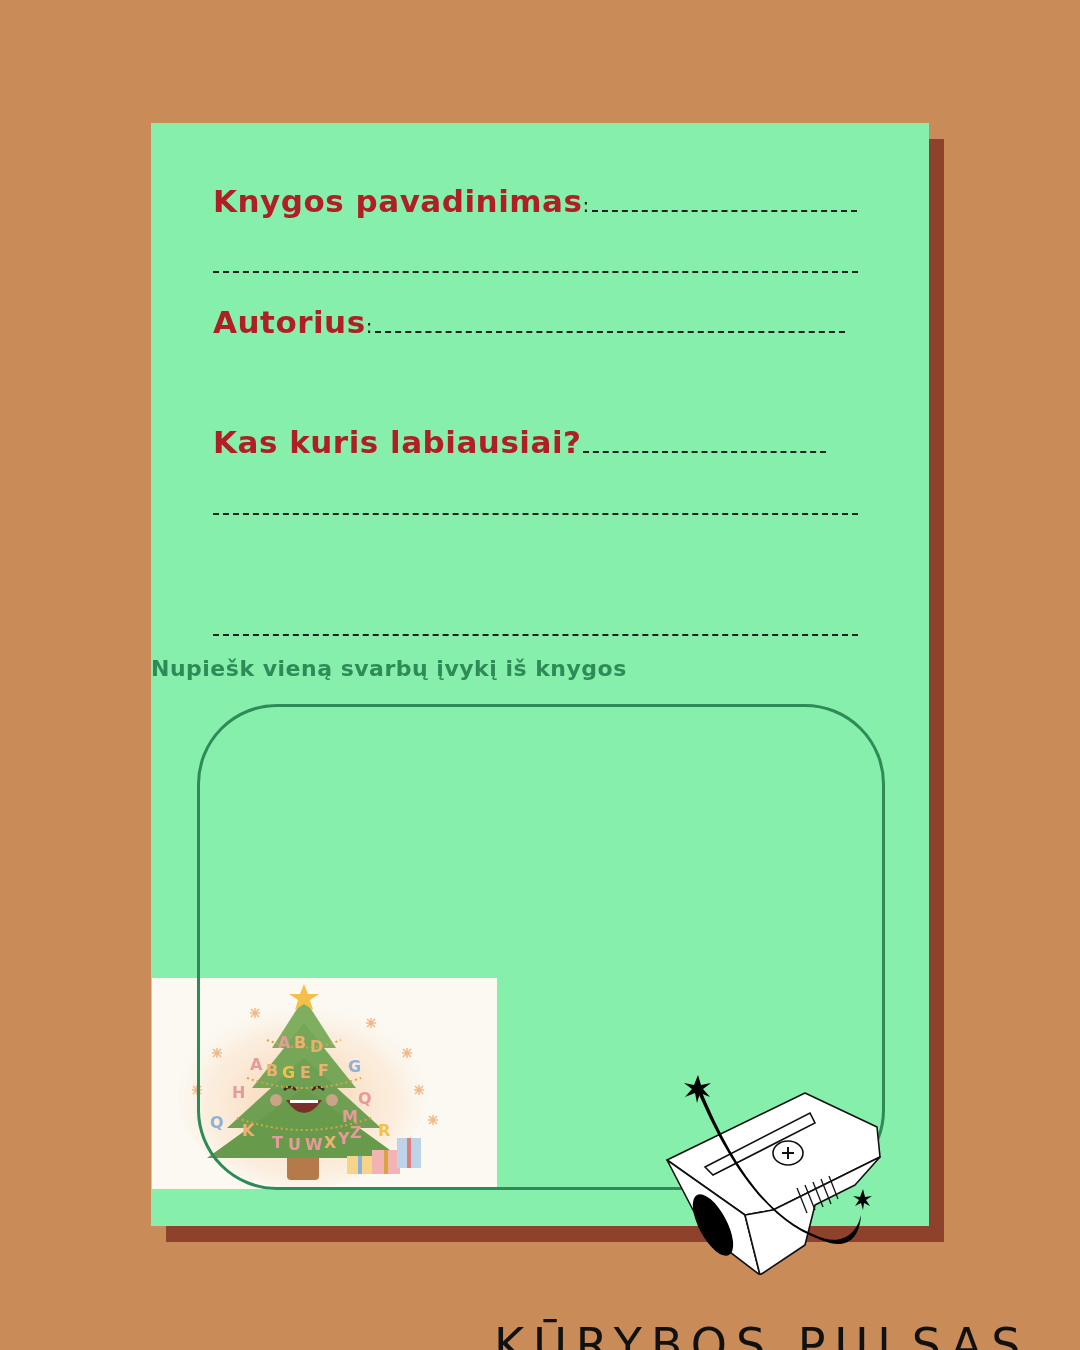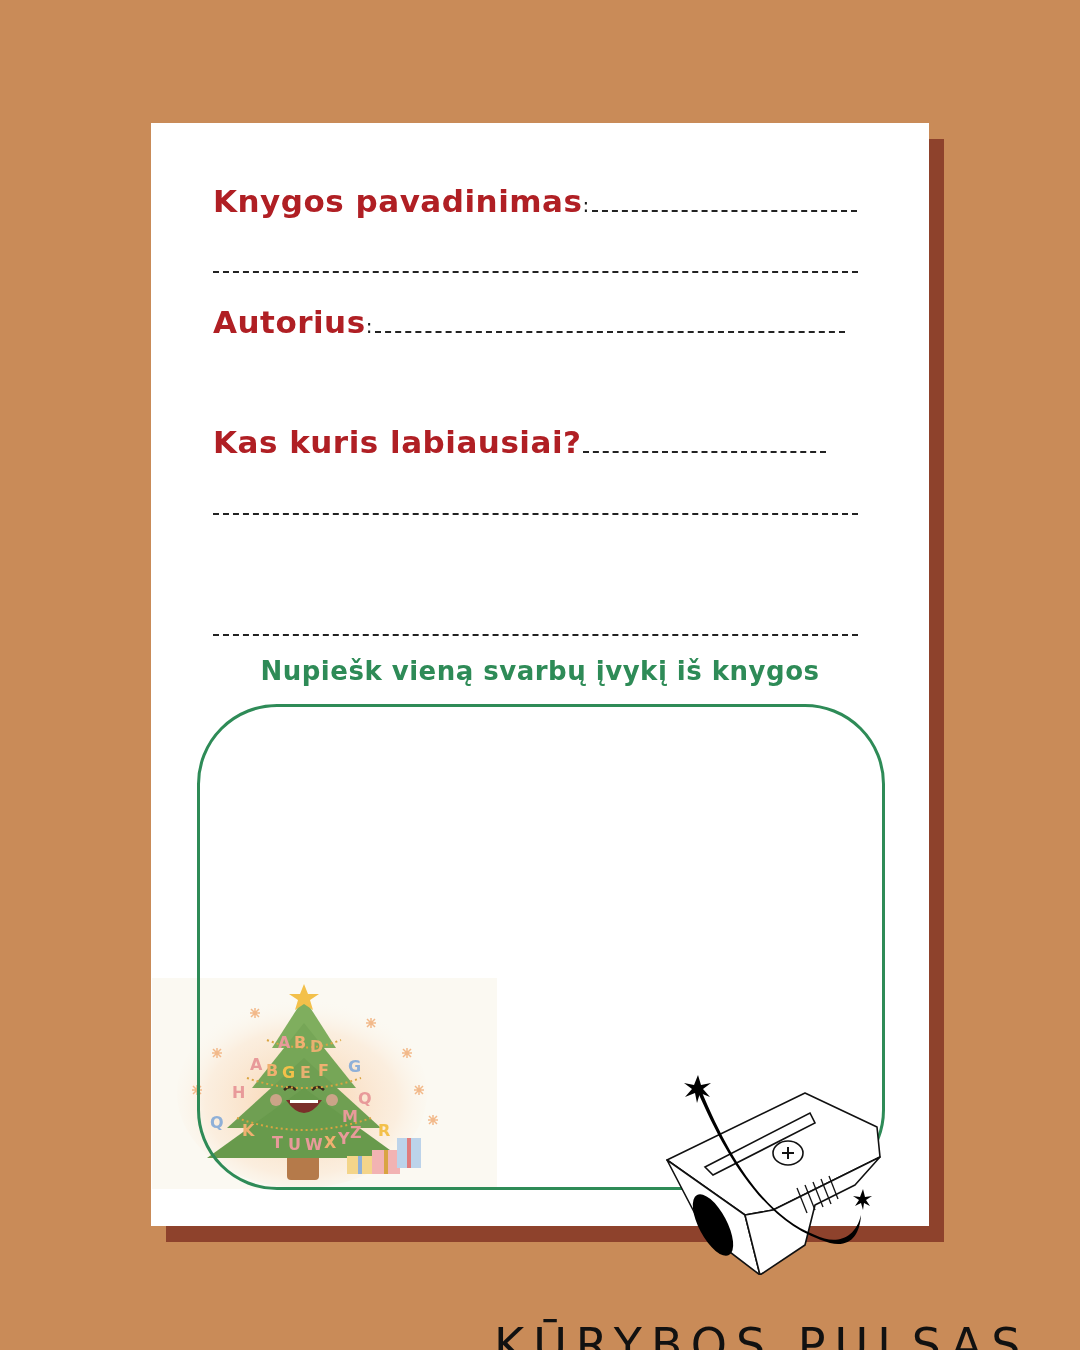--- a/index.html
+++ b/index.html
@@ -12,21 +12,21 @@
     .shadow {
       position: absolute;
       left: 166px; top: 139px;
       width: 778px; height: 1103px;
       background: #8e422c;
     }
     .page {
       position: absolute;
       left: 151px; top: 123px;
       width: 778px; height: 1103px;
-      background: #ffffff;
+      background: #86efac;
     }
     .field {
       position: absolute;
       left: 62px;
       white-space: nowrap;
       font-size: 31px;
       font-weight: bold;
       color: #b01f24;
       letter-spacing: 0.5px;
     }
@@ -42,22 +42,21 @@
       vertical-align: baseline;
       border-bottom: 2.5px dashed #222;
       height: 2px;
       margin-left: 2px;
     }
     .colon { color: #1a1a1a; font-weight: normal; font-size: 20px; }
     .prompt {
       position: absolute;
       left: 0; right: 0;
       top: 533px;
-      text-align: center;
-      font-size: 26px;
+      font-size: 22px;
       font-weight: bold;
       color: #2e8b57;
       letter-spacing: 0.5px;
     }
     .draw-box {
       position: absolute;
       left: 46px; top: 581px;
       width: 688px; height: 486px;
       border: 3.5px solid #2e8b57;
       border-radius: 80px;

